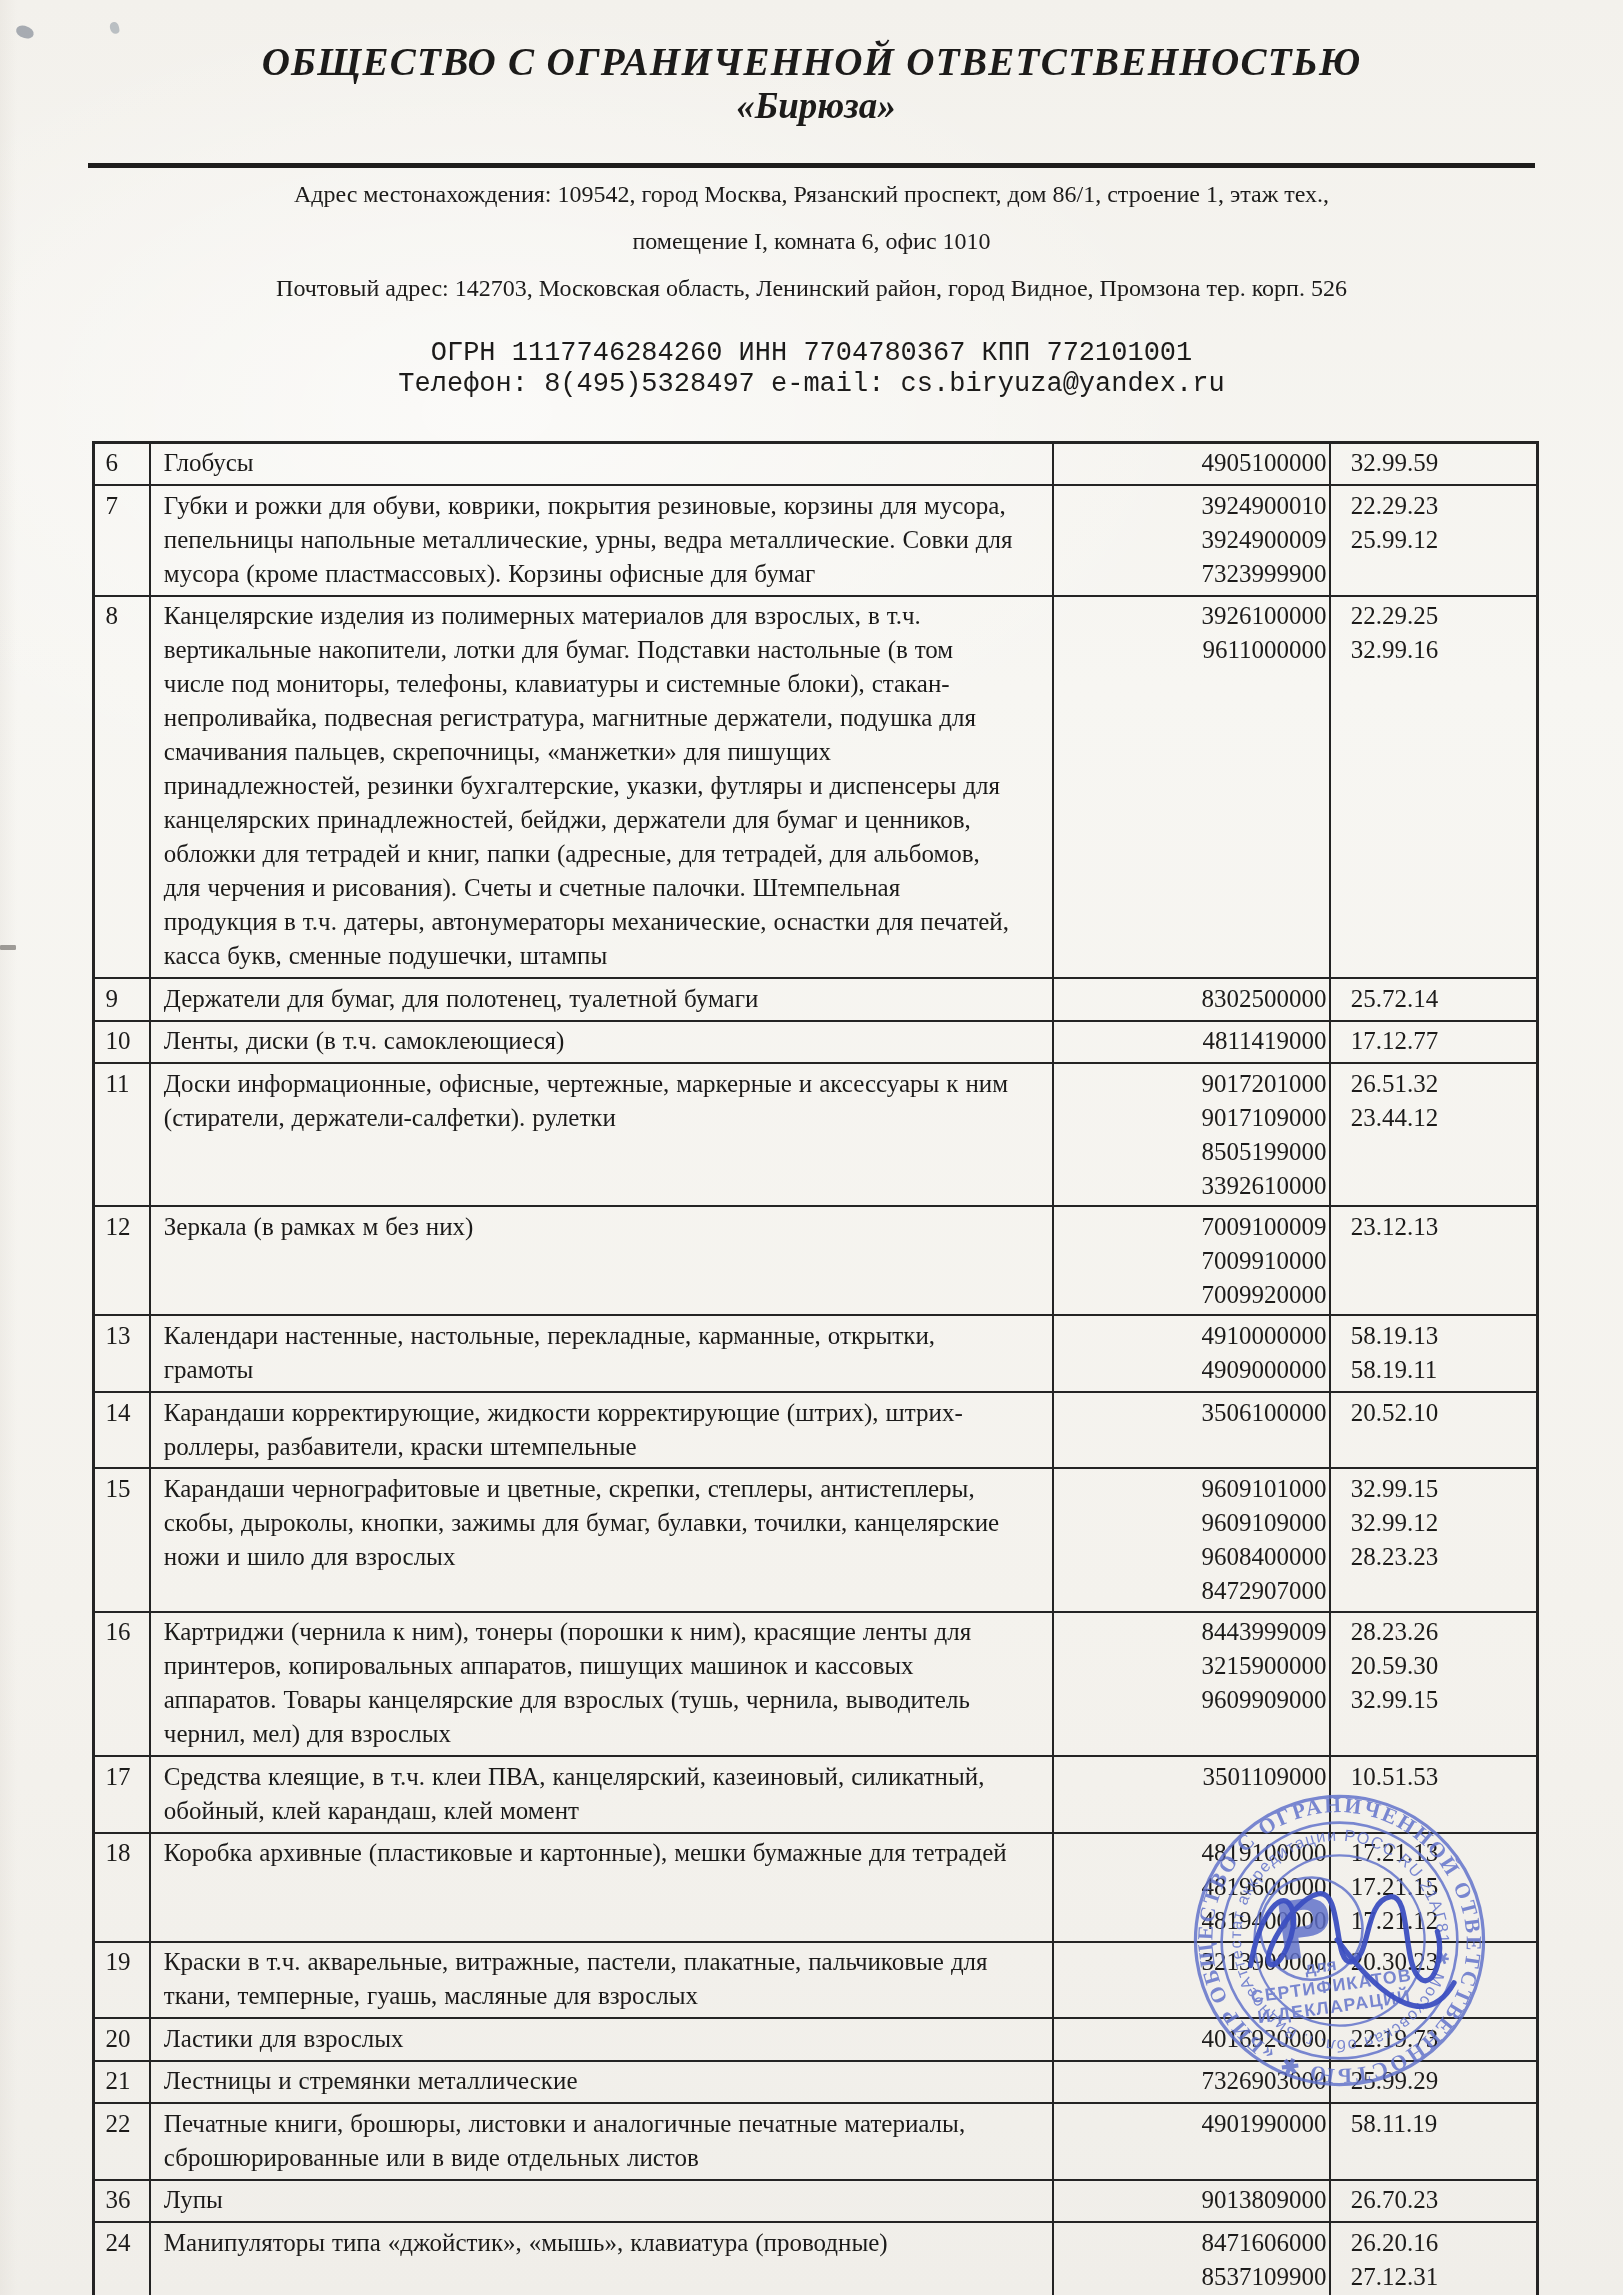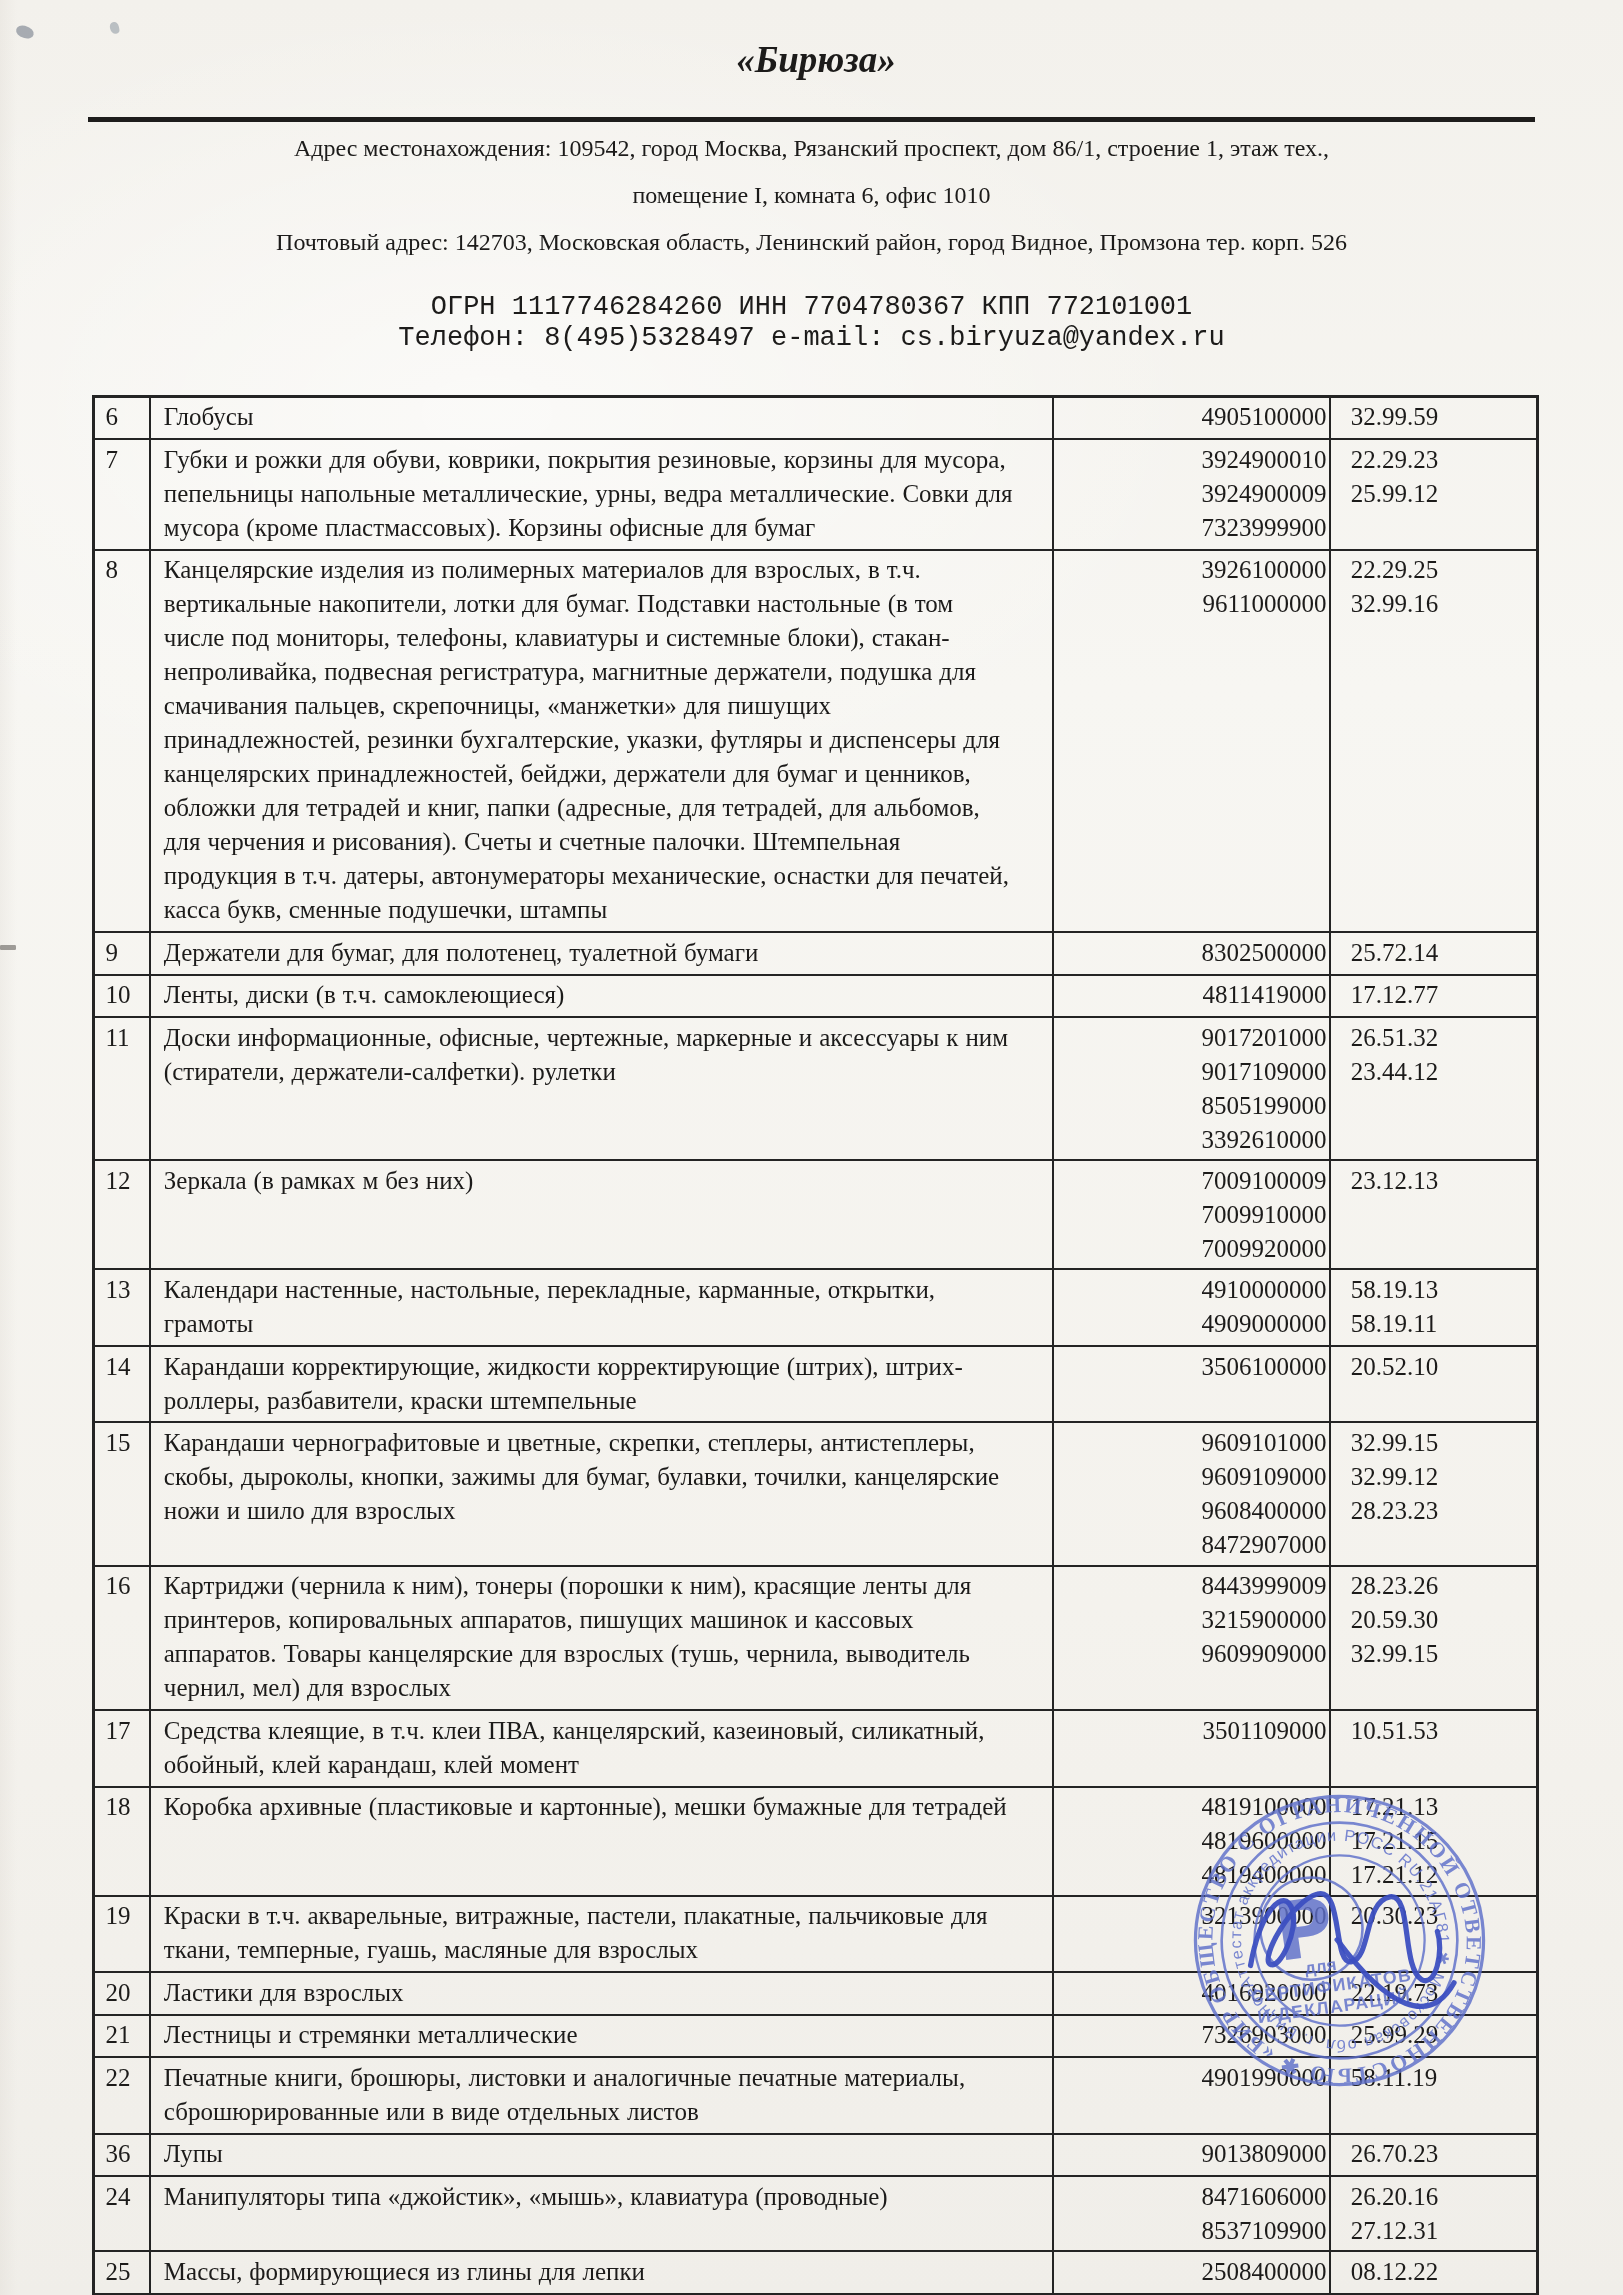--- a/index.html
+++ b/index.html
@@ -68,20 +68,21 @@
 </head>
 <body>
 
 <div class="page">
 
   <div class="speck speck1"></div>
   <div class="speck speck2"></div>
   <div class="edge-dash"></div>
 
   <header>
+    <h1 class="title1">ОБЩЕСТВО С ОГРАНИЧЕННОЙ ОТВЕТСТВЕННОСТЬЮ</h1>
     <h2 class="title2">«Бирюза»</h2>
     <div class="rule"></div>
     <p class="addr first">Адрес местонахождения: 109542, город Москва, Рязанский проспект, дом 86/1, строение 1, этаж тех.,</p>
     <p class="addr">помещение I, комната 6, офис 1010</p>
     <p class="addr">Почтовый адрес: 142703, Московская область, Ленинский район, город Видное, Промзона тер. корп. 526</p>
     <p class="reg first">ОГРН 1117746284260 ИНН 7704780367 КПП 772101001</p>
     <p class="reg">Телефон: 8(495)5328497 e-mail: cs.biryuza@yandex.ru</p>
   </header>
 
   <table class="codes">

